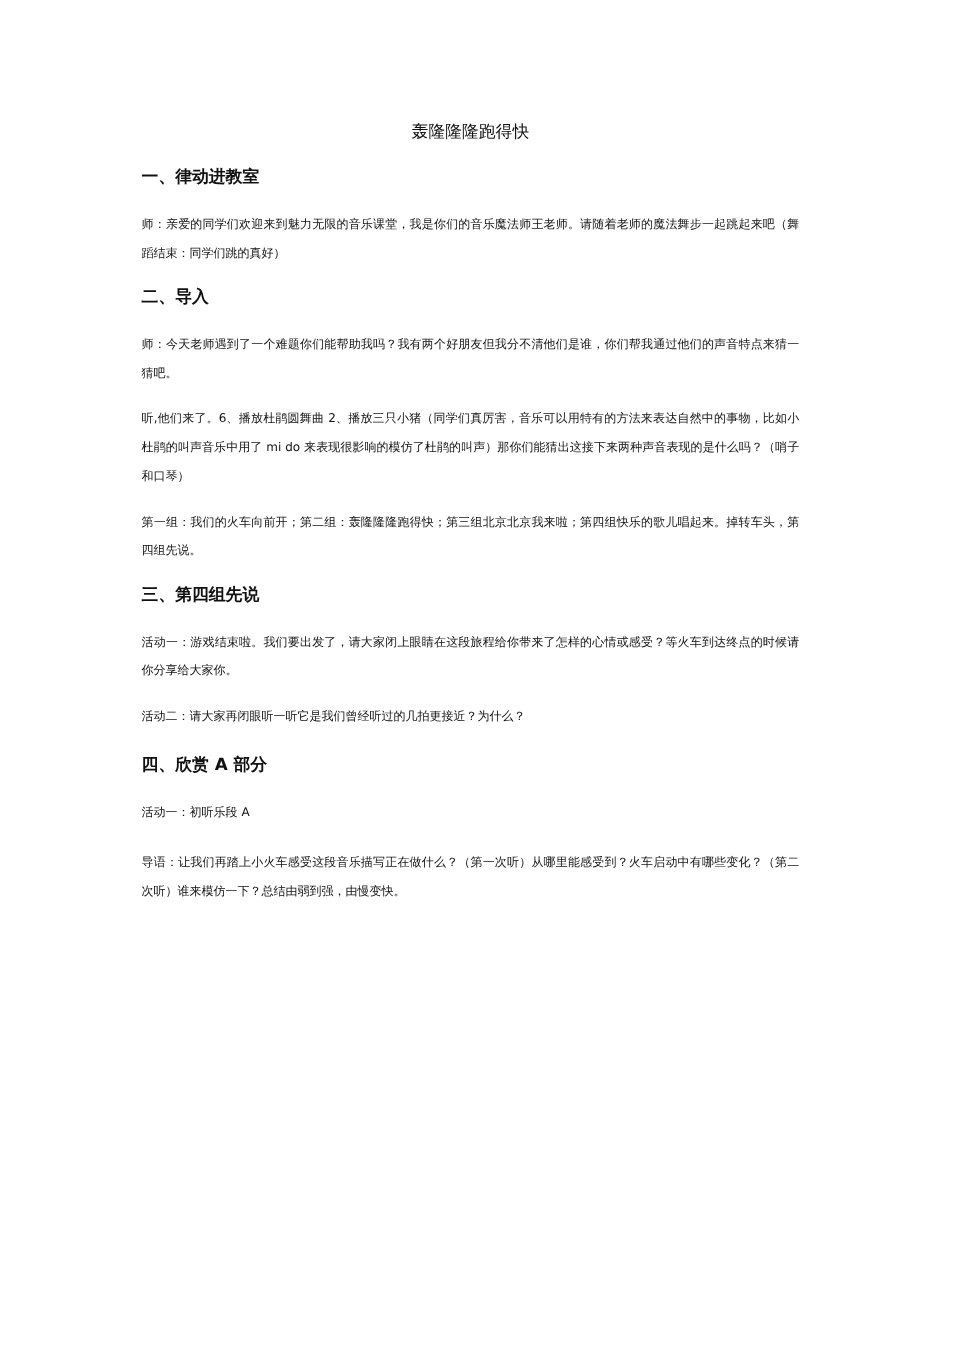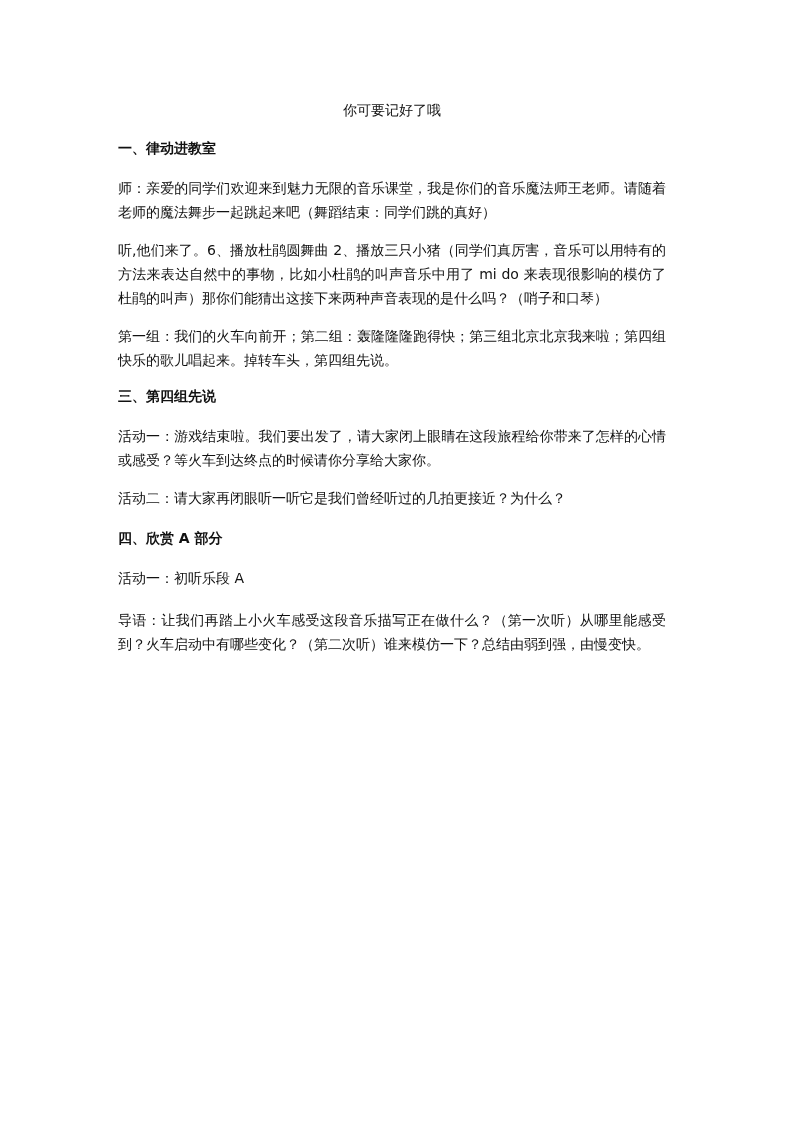--- a/index.html
+++ b/index.html
@@ -28,39 +28,41 @@
       margin: 0 0 18px 0;
       font-weight: normal;
     }
     .heading {
       font-size: 14px;
       line-height: 20px;
       margin: 0 0 18px 0;
       font-weight: bold;
     }
     .para {
-      font-size: 14px;
+      font-size: 10px;
       line-height: 24px;
       margin: 0 0 14px 0;
       text-align: justify;
       word-break: break-all;
     }
     .para.single {
       margin-bottom: 18px;
     }
   </style>
 </head>
 <body>
 
 <div class="page">
-  <div class="title">你可要记好了哦</div>
+  <div class="title">轰隆隆隆跑得快</div>
 
   <div class="heading">一、律动进教室</div>
   <p class="para">师：亲爱的同学们欢迎来到魅力无限的音乐课堂，我是你们的音乐魔法师王老师。请随着老师的魔法舞步一起跳起来吧（舞蹈结束：同学们跳的真好）</p>
 
+  <div class="heading">二、导入</div>
+  <p class="para">师：今天老师遇到了一个难题你们能帮助我吗？我有两个好朋友但我分不清他们是谁，你们帮我通过他们的声音特点来猜一猜吧。</p>
   <p class="para">听,他们来了。6、播放杜鹃圆舞曲 2、播放三只小猪（同学们真厉害，音乐可以用特有的方法来表达自然中的事物，比如小杜鹃的叫声音乐中用了 mi  do 来表现很影响的模仿了杜鹃的叫声）那你们能猜出这接下来两种声音表现的是什么吗？（哨子和口琴）</p>
   <p class="para">第一组：我们的火车向前开；第二组：轰隆隆隆跑得快；第三组北京北京我来啦；第四组快乐的歌儿唱起来。掉转车头，第四组先说。</p>
 
   <div class="heading">三、第四组先说</div>
   <p class="para">活动一：游戏结束啦。我们要出发了，请大家闭上眼睛在这段旅程给你带来了怎样的心情或感受？等火车到达终点的时候请你分享给大家你。</p>
   <p class="para single">活动二：请大家再闭眼听一听它是我们曾经听过的几拍更接近？为什么？</p>
 
   <div class="heading">四、欣赏 A 部分</div>
   <p class="para single">活动一：初听乐段 A</p>
   <p class="para">导语：让我们再踏上小火车感受这段音乐描写正在做什么？（第一次听）从哪里能感受到？火车启动中有哪些变化？（第二次听）谁来模仿一下？总结由弱到强，由慢变快。</p>

